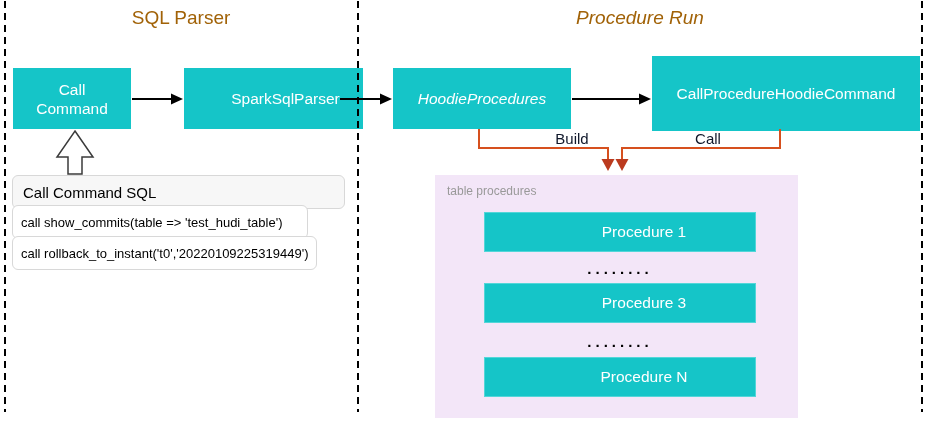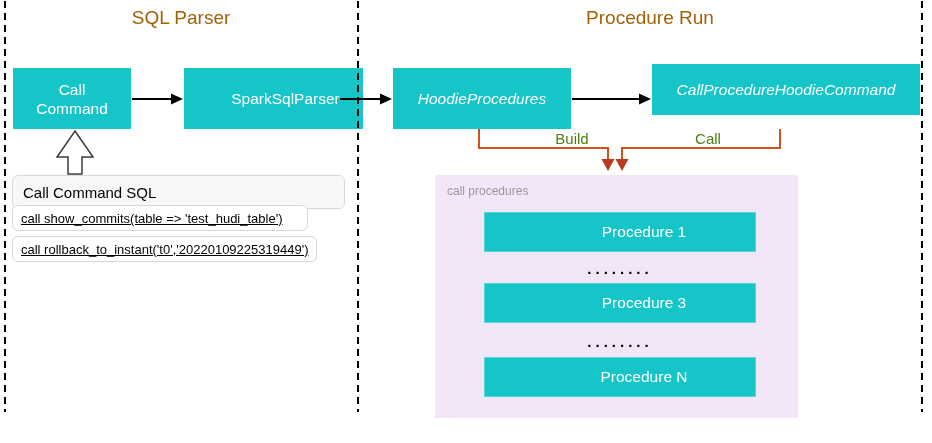--- a/index.html
+++ b/index.html
@@ -3,41 +3,41 @@
 <meta charset="utf-8">
 <style>
   html,body{margin:0;padding:0;background:#fff;}
   .canvas{
     position:relative;width:932px;height:443px;background:#ffffff;
     font-family:"Liberation Sans", sans-serif;overflow:hidden;color:#000;
   }
   .overlay{position:absolute;left:0;top:0;width:932px;height:443px;pointer-events:none;z-index:20;}
   .panel-title{position:absolute;top:7px;font-size:19px;line-height:22px;text-align:center;color:#a16207;z-index:5;}
   .title-left{left:4px;width:354px;}
-  .title-right{left:368px;width:564px;}
+  .title-right{left:358px;width:564px;font-style:italic;}
   .node{
     position:absolute;background:#15C5C8;color:#fff;display:flex;flex-direction:column;
     align-items:center;justify-content:center;text-align:center;font-size:15.5px;line-height:19px;z-index:10;
   }
   .node-call-command{left:13px;top:68px;width:118px;height:61px;}
   .node-sparksqlparser{left:184px;top:68px;width:155px;height:61px;padding-left:24px;}
   .node-hoodieprocedures{left:393px;top:68px;width:178px;height:61px;font-style:italic;}
-  .node-callprocedure{left:652px;top:64px;width:268px;height:51px;font-style:italic;}
-  .edge-label{position:absolute;top:130px;width:60px;text-align:center;font-size:15px;color:#4d7c0f;z-index:10;}
+  .node-callprocedure{left:652px;top:56px;width:268px;height:75px;}
+  .edge-label{position:absolute;top:130px;width:60px;text-align:center;font-size:15px;color:#0f172a;z-index:10;}
   .label-build{left:542px;}
   .label-call{left:678px;}
   .sql-card-header{
     position:absolute;left:12px;top:175px;width:333px;height:26px;box-sizing:border-box;
     background:#F7F7F7;border:1px solid #D8D8D8;border-radius:6px;display:flex;align-items:center;
     padding:16px 10px;font-size:15px;z-index:10;white-space:nowrap;
   }
   .sql-row{
     position:absolute;left:12px;box-sizing:border-box;height:26px;background:#fff;
     border:1px solid #D8D8D8;border-radius:6px;display:flex;align-items:center;
-    padding:8px 8px;font-size:13px;z-index:10;white-space:nowrap;overflow:hidden;text-decoration:underline;
+    padding:16px 8px;font-size:13px;z-index:10;white-space:nowrap;overflow:hidden;
   }
   .sql-row-1{top:205px;width:296px;}
   .sql-row-2{top:236px;width:305px;}
   .user-proc-panel{position:absolute;left:435px;top:175px;width:363px;height:243px;background:#F3E6F8;z-index:8;}
   .user-proc-label{position:absolute;left:12px;top:9px;font-size:12px;color:#999999;}
   .proc-box{
     position:absolute;left:49px;width:272px;height:40px;background:#15C5C8;border:1px solid #52D6D8;
     box-sizing:border-box;color:#fff;display:flex;align-items:center;justify-content:center;font-size:15.5px;padding-left:48px;
   }
   .proc-1{top:37px;}
@@ -73,21 +73,21 @@
   </div>
 
   <div class="edge-label label-build">Build</div>
   <div class="edge-label label-call">Call</div>
 
   <div class="sql-card-header">Call Command SQL</div>
   <div class="sql-row sql-row-1">call show_commits(table =&gt; 'test_hudi_table')</div>
   <div class="sql-row sql-row-2">call rollback_to_instant('t0','20220109225319449')</div>
 
   <div class="user-proc-panel">
-    <div class="user-proc-label">call procedures</div>
+    <div class="user-proc-label">table procedures</div>
     <div class="proc-box proc-1">Procedure 1</div>
     <div class="ellipsis-row dots-1">........</div>
     <div class="proc-box proc-2">Procedure 3</div>
     <div class="ellipsis-row dots-2">........</div>
     <div class="proc-box proc-n">Procedure N</div>
   </div>
 
   <svg class="overlay" viewBox="0 0 932 443" xmlns="http://www.w3.org/2000/svg">
 
     <line x1="5" y1="1" x2="5" y2="412" stroke="#000" stroke-width="2" stroke-dasharray="7 5"></line>

